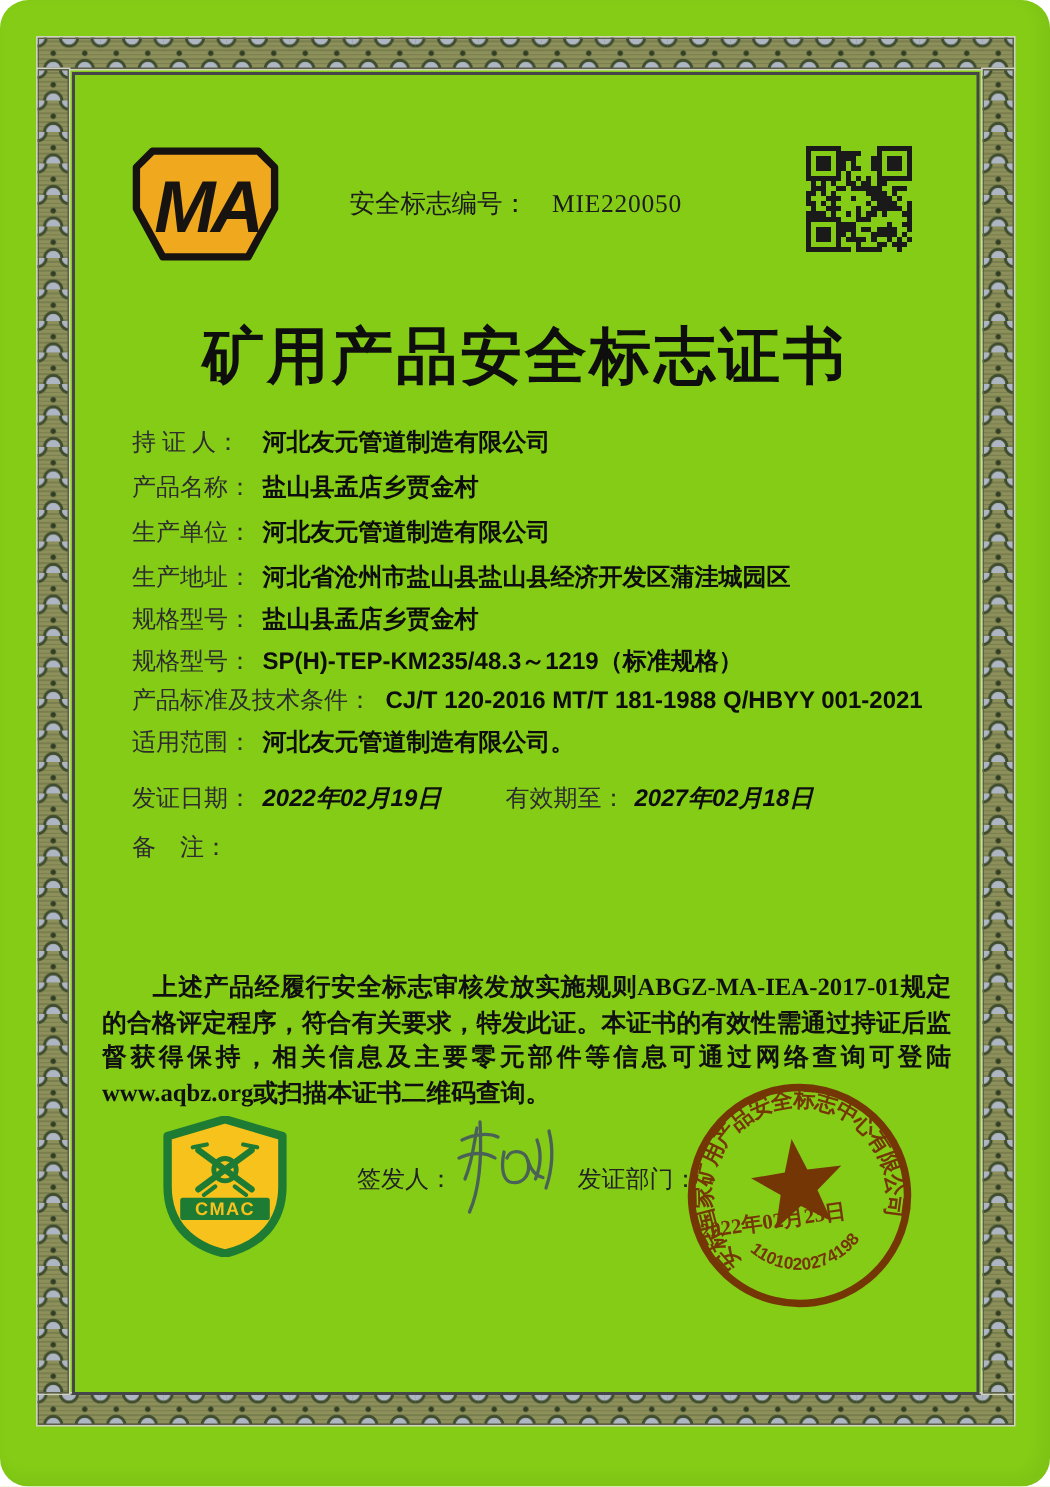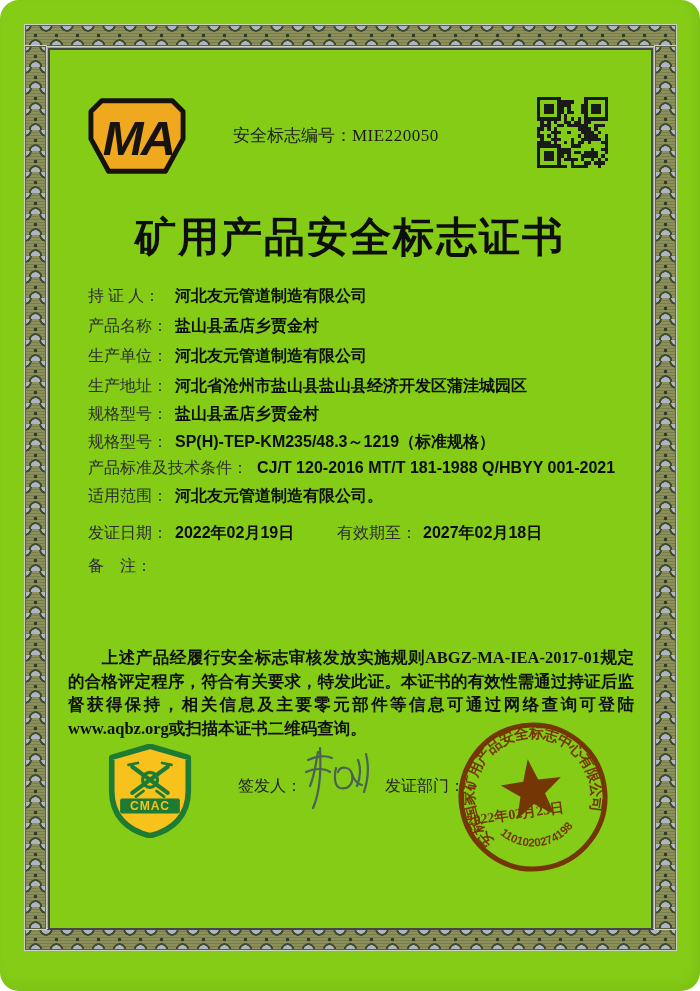--- a/index.html
+++ b/index.html
@@ -22,31 +22,31 @@
     box-shadow:inset 0 0 0 1px #5a5f45, 0 0 0 1px #cfd2bf;
   }
   .ob-top{left:25px;top:25px;width:651px;height:21px;}
   .ob-bottom{left:25px;top:929px;width:651px;height:21px;}
   .ob-left{left:25px;top:46px;width:21px;height:883px;}
   .ob-right{left:655px;top:46px;width:21px;height:883px;}
   .inner-line{position:absolute;left:48px;top:48px;right:47px;bottom:61px;border:2px solid #45454a;}
   
   .ma-logo{position:absolute;left:88px;top:96px;width:98px;height:80px;}
   .number-line{position:absolute;left:233px;top:124px;font-size:17px;color:#1c1c1c;white-space:nowrap;}
-  .number-line .num{letter-spacing:.5px;margin-left:0;}
+  .number-line .num{letter-spacing:.5px;margin-left:16px;}
   .qr{position:absolute;left:537px;top:97px;width:71px;height:71px;}
   .cert-title{position:absolute;left:0;right:0;top:210px;text-align:center;
     font-size:41px;font-weight:700;letter-spacing:2px;color:#0e0e0e;}
   
   .row{position:absolute;left:88px;white-space:nowrap;font-size:16px;line-height:20px;}
   .lbl{display:inline-block;width:87px;color:#2d2d2d;vertical-align:top;}
   .row.wide .lbl{width:169px;}
   .val{font-weight:700;color:#0d0d0d;font-family:"Liberation Sans","DejaVu Sans",sans-serif;}
   .val.cjk{font-family:Liberation Sans, sans-serif;}
-  .dates .val{display:inline-block;width:162px;}
+  .dates .val{display:inline-block;width:162px;font-style:italic;}
   .dates .lbl2{display:inline-block;width:86px;color:#2d2d2d;}
   .dates .val2{width:auto;}
   
   .statement{position:absolute;left:68px;top:646px;width:566px;
     font-size:16.5px;line-height:23.5px;font-weight:700;color:#101010;
     text-indent:2.05em;text-align:justify;}
   
   .cmac-logo{position:absolute;left:108px;top:744px;width:84px;height:94px;}
   .signer-label{position:absolute;left:238px;top:776px;font-size:16px;color:#222;}
   .signature{position:absolute;left:296px;top:746px;width:80px;height:70px;}

